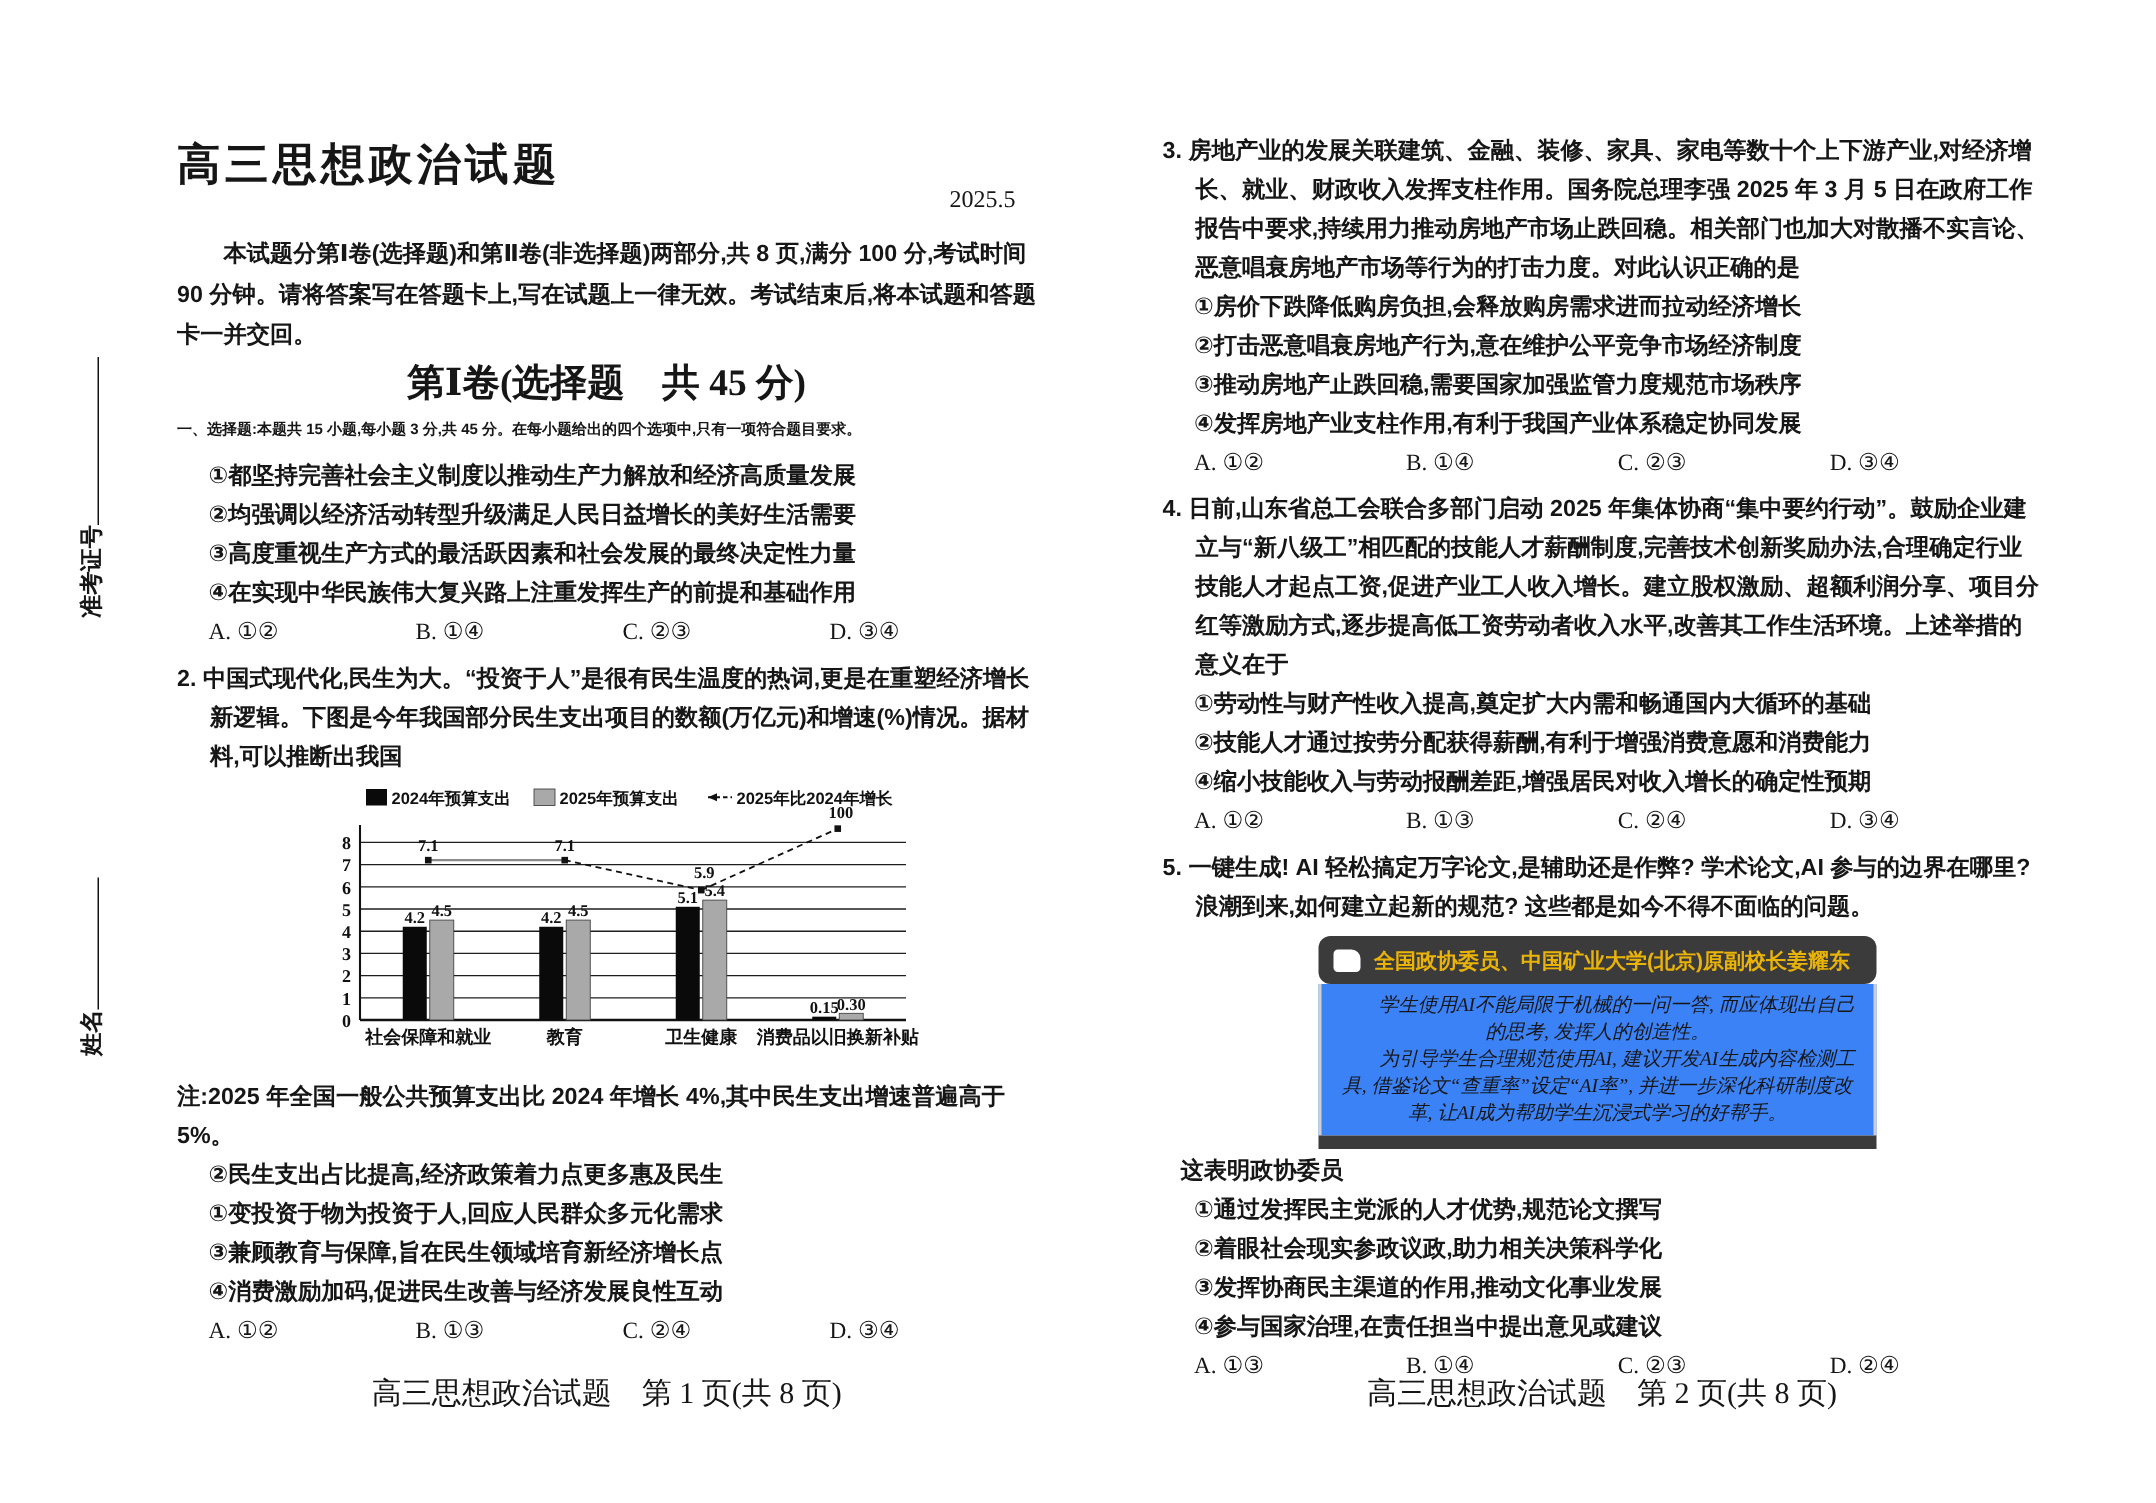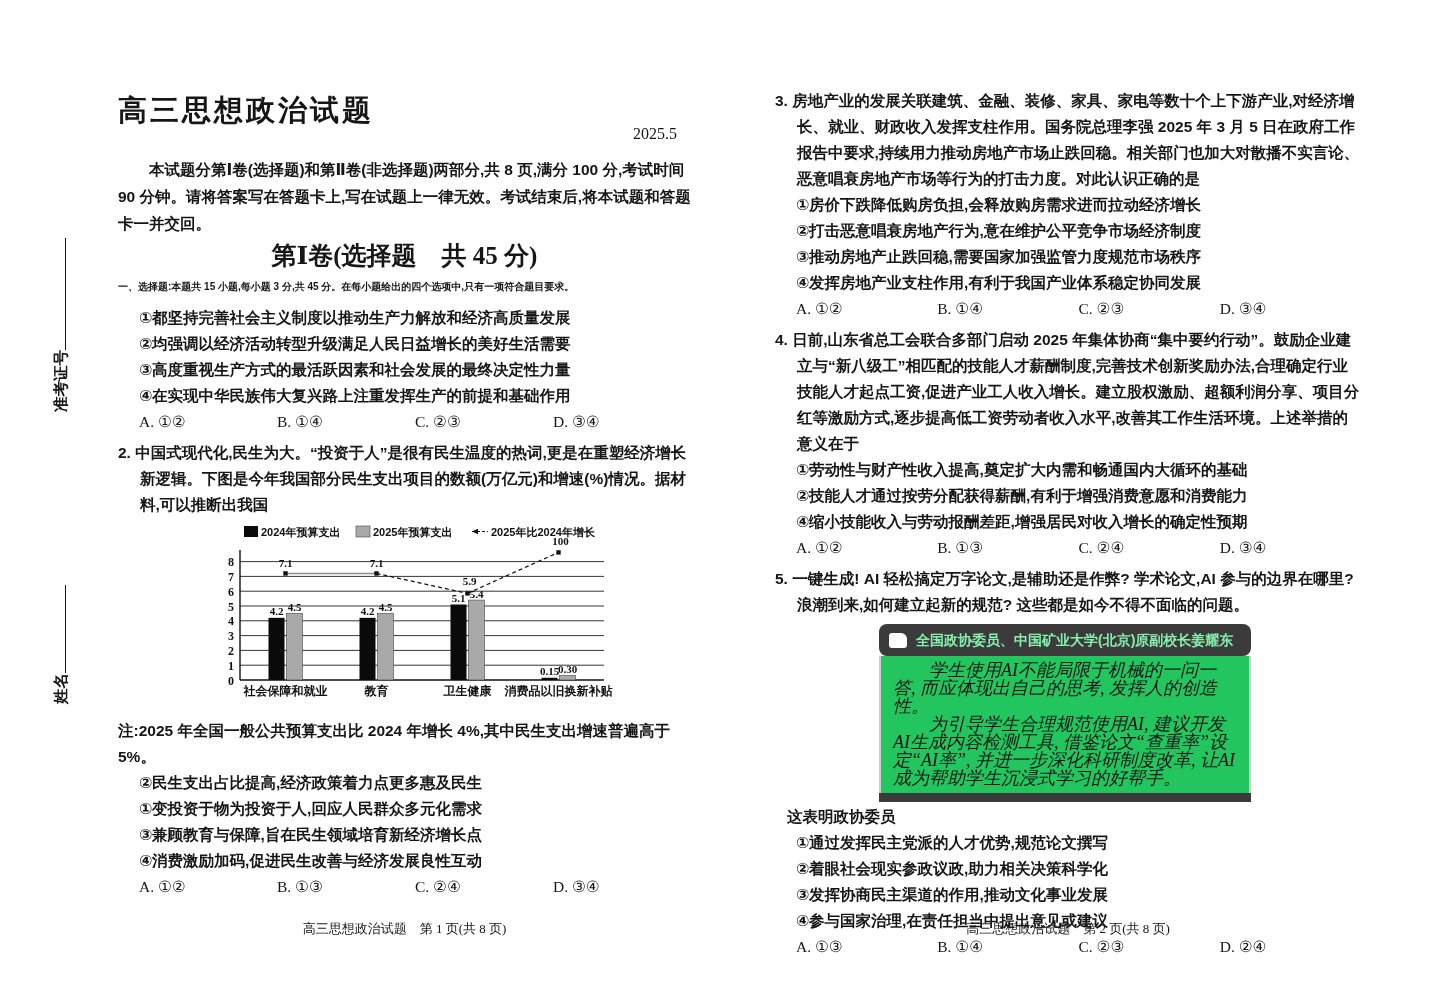--- a/index.html
+++ b/index.html
@@ -26,31 +26,31 @@
         font-family:"Liberation Sans","DejaVu Sans",sans-serif;}
   .item{margin:0;padding-left:21px;font-weight:600;
         font-family:"Liberation Sans","DejaVu Sans",sans-serif;}
   .note{margin:0;font-weight:600;font-family:"Liberation Sans","DejaVu Sans",sans-serif;}
   .opts{display:grid;grid-template-columns:1fr 1fr 1fr 1fr;padding-left:21px;line-height:26px;}
   .opts span{font-family:"Liberation Serif","DejaVu Serif",serif;font-weight:400;}
 
   .chart-wrap{margin:4px 0 0 92px;width:404px;}
 
   .qbox{width:372px;margin:6px 0 2px 104px;}
-  .qbox-header{background:#3b3b3b;border-radius:8px;color:#86efac;font-size:14px;font-weight:700;
+  .qbox-header{background:#3b3b3b;border-radius:8px;color:#eab308;font-size:14px;font-weight:700;
       padding:7px 10px;display:flex;align-items:center;gap:9px;
       font-family:"Liberation Sans","DejaVu Sans",sans-serif;line-height:18px;}
   .qicon{width:18px;height:15px;background:#fff;border-radius:3px 6px 3px 3px;flex:0 0 auto;}
-  .qbox-body{padding:5px 12px 6px;font-size:18px;line-height:18px;font-style:italic;
-      border-left:2px solid #cfcfcf;border-right:2px solid #cfcfcf;background:#22c55e;
-      font-family:"Liberation Serif","DejaVu Serif",serif;}
+  .qbox-body{padding:5px 12px 6px;font-size:13px;line-height:18px;font-style:italic;
+      border-left:2px solid #cfcfcf;border-right:2px solid #cfcfcf;background:#3b82f6;
+      font-family:"Liberation Serif","DejaVu Serif",serif;text-align:center;}
   .qbox-body p{margin:0;text-indent:2em;}
   .qbox-footer{height:9px;background:#3b3b3b;}
 
-  .footer{position:absolute;top:918px;font-size:13px;text-align:center;line-height:22px;}
+  .footer{position:absolute;top:918px;font-size:20px;text-align:center;line-height:22px;}
   #footerL{left:118px;width:573px;}
   #footerR{left:775px;width:586px;}
 
   .v-label{position:absolute;transform-origin:0 0;transform:rotate(-90deg);white-space:nowrap;
       font-size:15.5px;font-weight:600;font-family:"Liberation Sans","DejaVu Sans",sans-serif;}
   .fill-line{display:inline-block;border-bottom:1.6px solid #141414;height:0.95em;vertical-align:baseline;}
   .fl-long{width:112px;}
   .fl-short{width:88px;}
 </style>
 </head>

